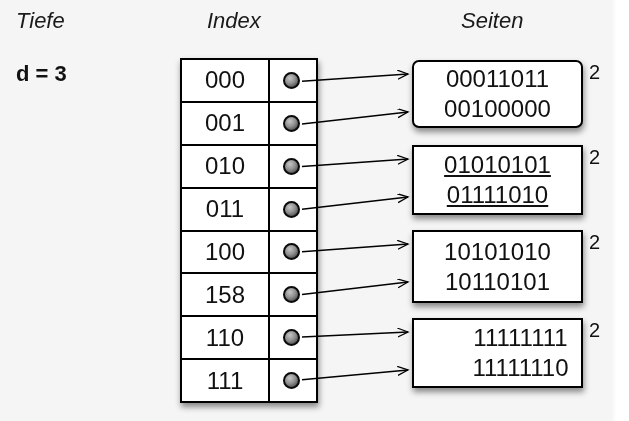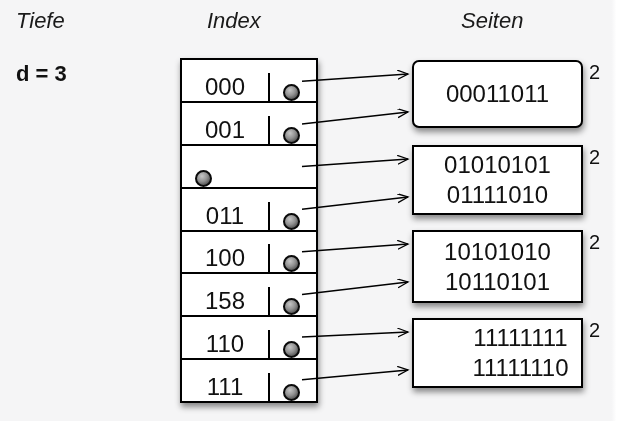--- a/index.html
+++ b/index.html
@@ -49,21 +49,20 @@
     border: 2px solid #000000;
     box-shadow: 1px 4px 6px rgba(0,0,0,0.45);
     display: flex;
     flex-direction: column;
   }
   .index-row {
     flex: 1 1 0;
     display: flex;
     border-bottom: 2px solid #000000;
     min-height: 0;
-    align-items: flex-end;
   }
   .index-row:last-child { border-bottom: none; }
   .cell-bits {
     width: 88px;
     box-sizing: border-box;
     border-right: 2px solid #000000;
     display: flex;
     align-items: center;
     justify-content: center;
     font-size: 24px;
@@ -96,21 +95,21 @@
     display: flex;
     flex-direction: column;
     align-items: center;
     justify-content: center;
     font-size: 24px;
     line-height: 30px;
     color: #111111;
     text-align: center;
   }
   .page-1 { top: 60px;  height: 68px; border-radius: 7px; }
-  .page-2 { top: 145px; height: 70px; }
+  .page-2 { top: 145px; height: 70px; text-decoration: underline; }
   .page-3 { top: 230px; height: 73px; }
   .page-4 { top: 318px; height: 70px; padding-left: 46px; }
   .local-depth {
     position: absolute;
     left: 589px;
     font-size: 20px;
     color: #111111;
   }
   .depth-1 { top: 61px;  }
   .depth-2 { top: 146px; }
@@ -144,20 +143,21 @@
           <span class="pointer-dot"></span>
         </div>
     </div>
     <div class="index-row">
       <div class="cell-bits">001</div>
       <div class="cell-pointer">
           <span class="pointer-dot"></span>
         </div>
     </div>
     <div class="index-row">
+      <div class="cell-bits">010</div>
       <div class="cell-pointer">
           <span class="pointer-dot"></span>
         </div>
     </div>
     <div class="index-row">
       <div class="cell-bits">011</div>
       <div class="cell-pointer">
           <span class="pointer-dot"></span>
         </div>
     </div>
@@ -182,20 +182,21 @@
     <div class="index-row">
       <div class="cell-bits">111</div>
       <div class="cell-pointer">
           <span class="pointer-dot"></span>
         </div>
     </div>
   </div>
 
   <div class="page-box page-1">
     <div>00011011</div>
+    <div>00100000</div>
   </div>
   <div class="page-box page-2">
     <div>01010101</div>
     <div>01111010</div>
   </div>
   <div class="page-box page-3">
     <div>10101010</div>
     <div>10110101</div>
   </div>
   <div class="page-box page-4">

